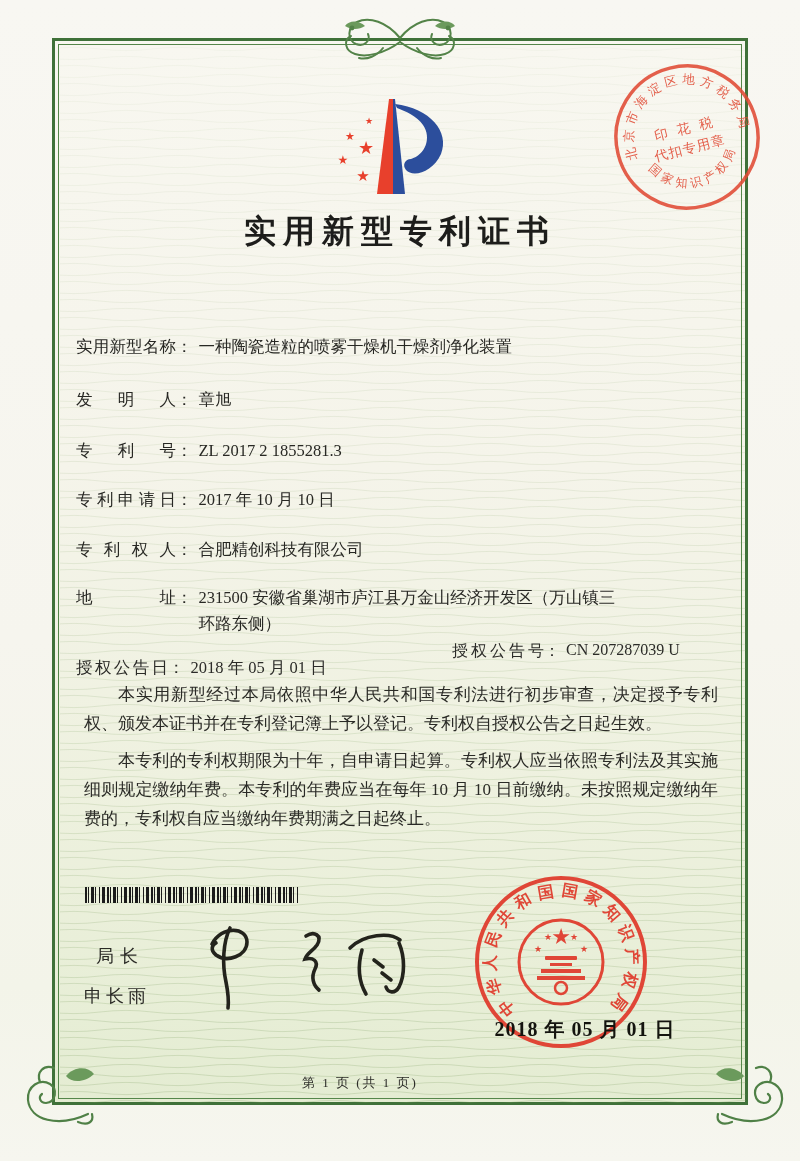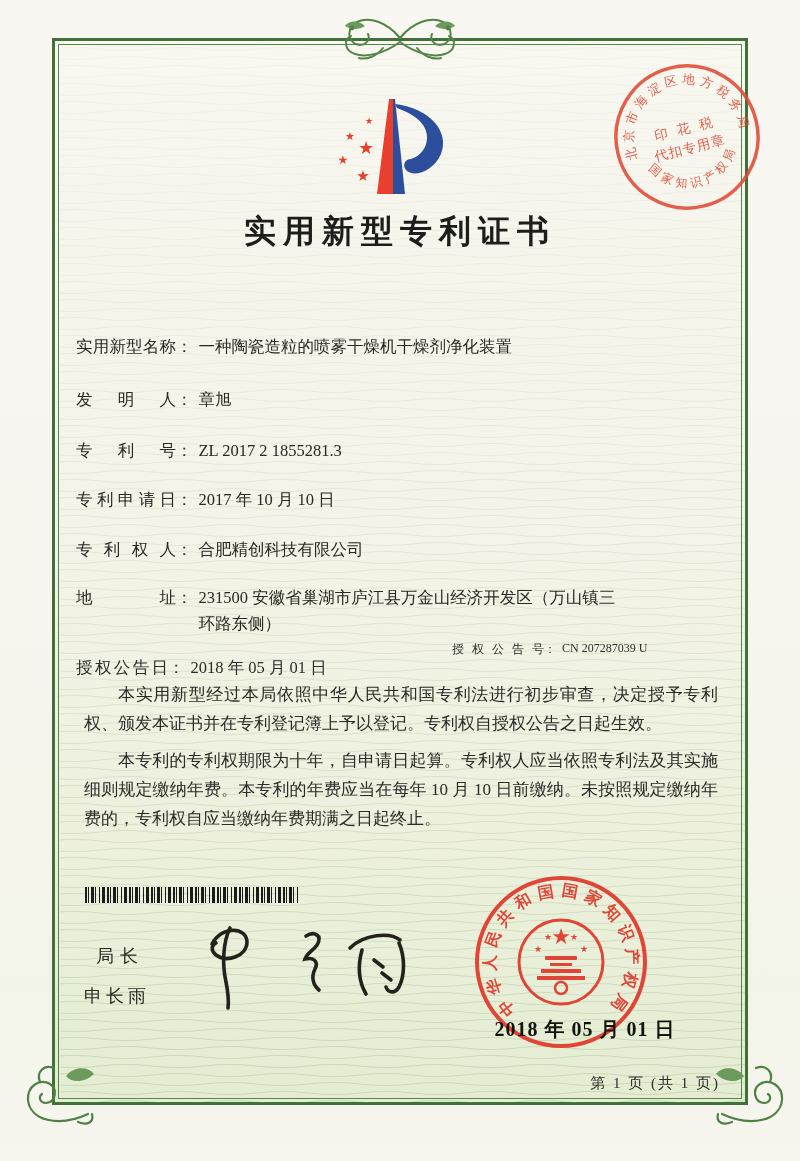--- a/index.html
+++ b/index.html
@@ -19,42 +19,42 @@
   
   .cert-no{position:absolute;left:76px;top:94px;font-size:17px;letter-spacing:4px;color:#33332f;}
   .title{position:absolute;left:0;top:210px;width:800px;text-align:center;font-size:32px;font-weight:700;letter-spacing:7px;color:#1d1d1b;}
   .field{position:absolute;left:76px;font-size:16.5px;line-height:26px;color:#282824;white-space:nowrap;}
   .flabel{display:inline-block;width:100px;text-align:justify;text-align-last:justify;vertical-align:top;}
   .fcolon{display:inline-block;vertical-align:top;margin-right:6px;}
   .fvalue{display:inline-block;vertical-align:top;}
   .field.addr{white-space:normal;}
   .field.addr .fvalue{width:428px;white-space:normal;}
   .grant-left{position:absolute;left:76px;top:657px;font-size:16.5px;white-space:nowrap;}
-  .grant-right{position:absolute;left:452px;top:641px;font-size:12px;white-space:nowrap;}
+  .grant-right{position:absolute;left:452px;top:641px;font-size:16px;white-space:nowrap;}
   .glabel{display:inline-block;width:92px;text-align:justify;text-align-last:justify;vertical-align:top;}
   .paras{position:absolute;left:76px;top:672px;width:650px;font-size:17px;line-height:29px;color:#2a2a26;text-align:justify;}
   .paras p{margin:8px;text-indent:2em;}
   .barcode{
     position:absolute;left:85px;top:887px;width:213px;height:16px;
     background:repeating-linear-gradient(90deg,
       #1b1b1b 0 2px,rgba(0,0,0,0) 2px 3px,
       #1b1b1b 3px 4px,rgba(0,0,0,0) 4px 6px,
       #1b1b1b 6px 9px,rgba(0,0,0,0) 9px 10px,
       #1b1b1b 10px 11px,rgba(0,0,0,0) 11px 14px,
       #1b1b1b 14px 15px,rgba(0,0,0,0) 15px 17px,
       #1b1b1b 17px 20px,rgba(0,0,0,0) 20px 22px);
   }
   .signer-role{position:absolute;left:96px;top:944px;font-size:18px;letter-spacing:6px;color:#2a2a26;}
   .signer-name{position:absolute;left:84px;top:984px;font-size:18px;letter-spacing:4px;color:#2a2a26;}
   .signature{position:absolute;left:202px;top:908px;}
   .tax-stamp{position:absolute;left:607px;top:57px;transform:rotate(-14deg);opacity:.88;}
   .logo{position:absolute;left:335px;top:92px;}
   .seal{position:absolute;left:471px;top:872px;opacity:.93;}
   .seal-date{position:absolute;left:478px;top:1016px;width:214px;text-align:center;font-size:20px;font-weight:600;letter-spacing:1px;color:#14140f;}
-  .footer{position:absolute;left:0;top:1074px;width:720px;text-align:right;font-size:15px;letter-spacing:2px;color:#2d2d29;}
+  .footer{position:absolute;left:0;top:1074px;width:720px;text-align:center;font-size:13px;letter-spacing:2px;color:#2d2d29;}
   .ornament-top{position:absolute;left:325px;top:12px;}
   .corner-bl{position:absolute;left:18px;top:1062px;}
   .corner-br{position:absolute;left:712px;top:1062px;transform:scale(-1,1);}
 </style>
 </head>
 <body>
 
 <div class="page">
 
   <div class="frame">

